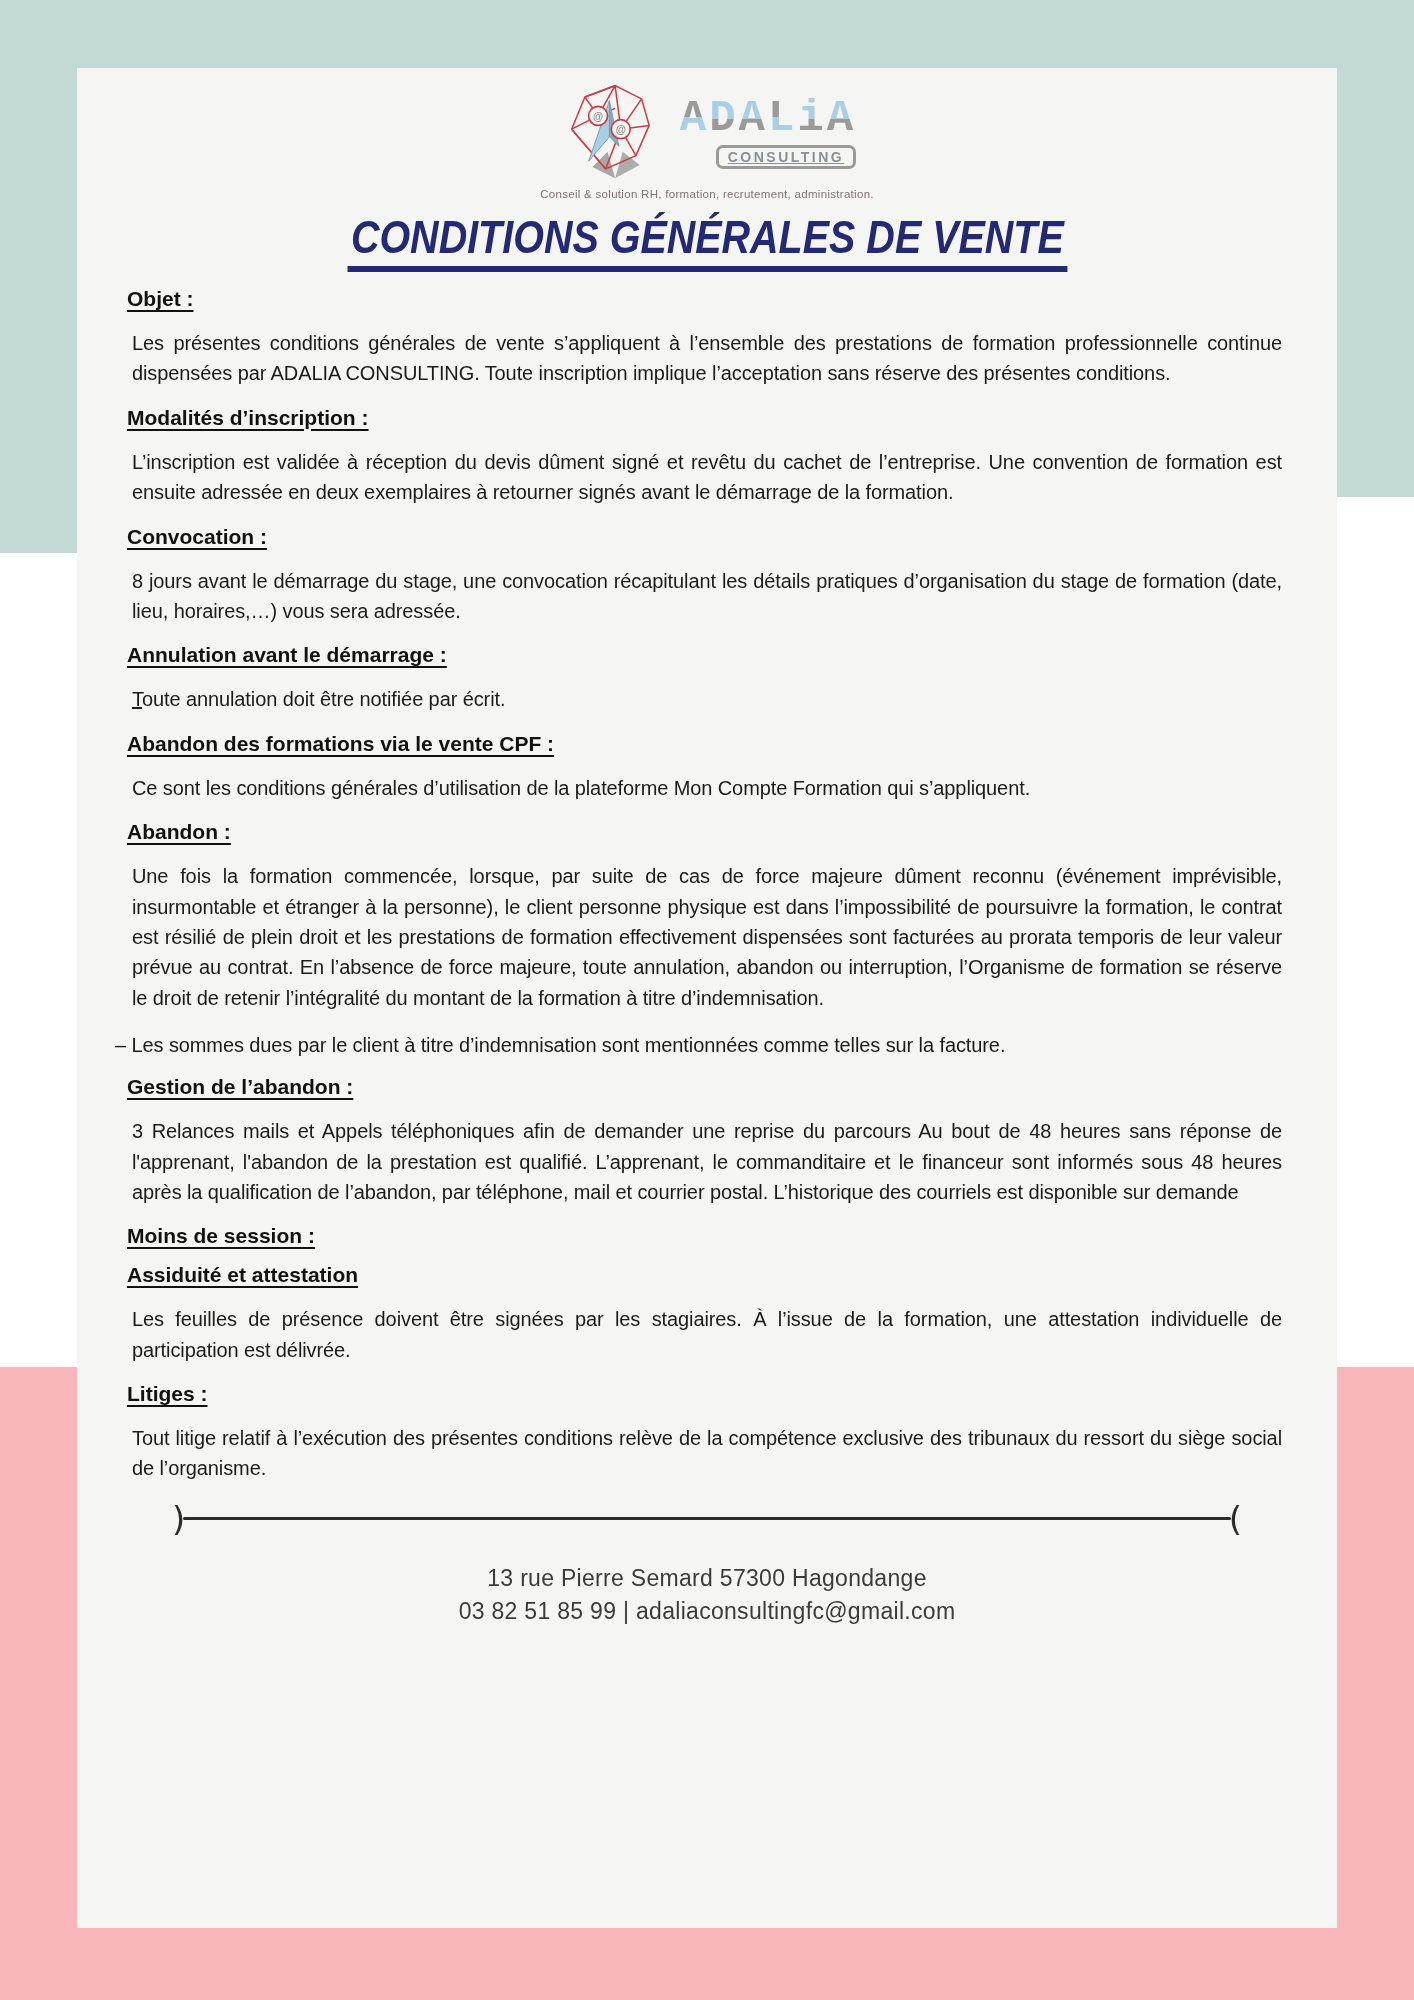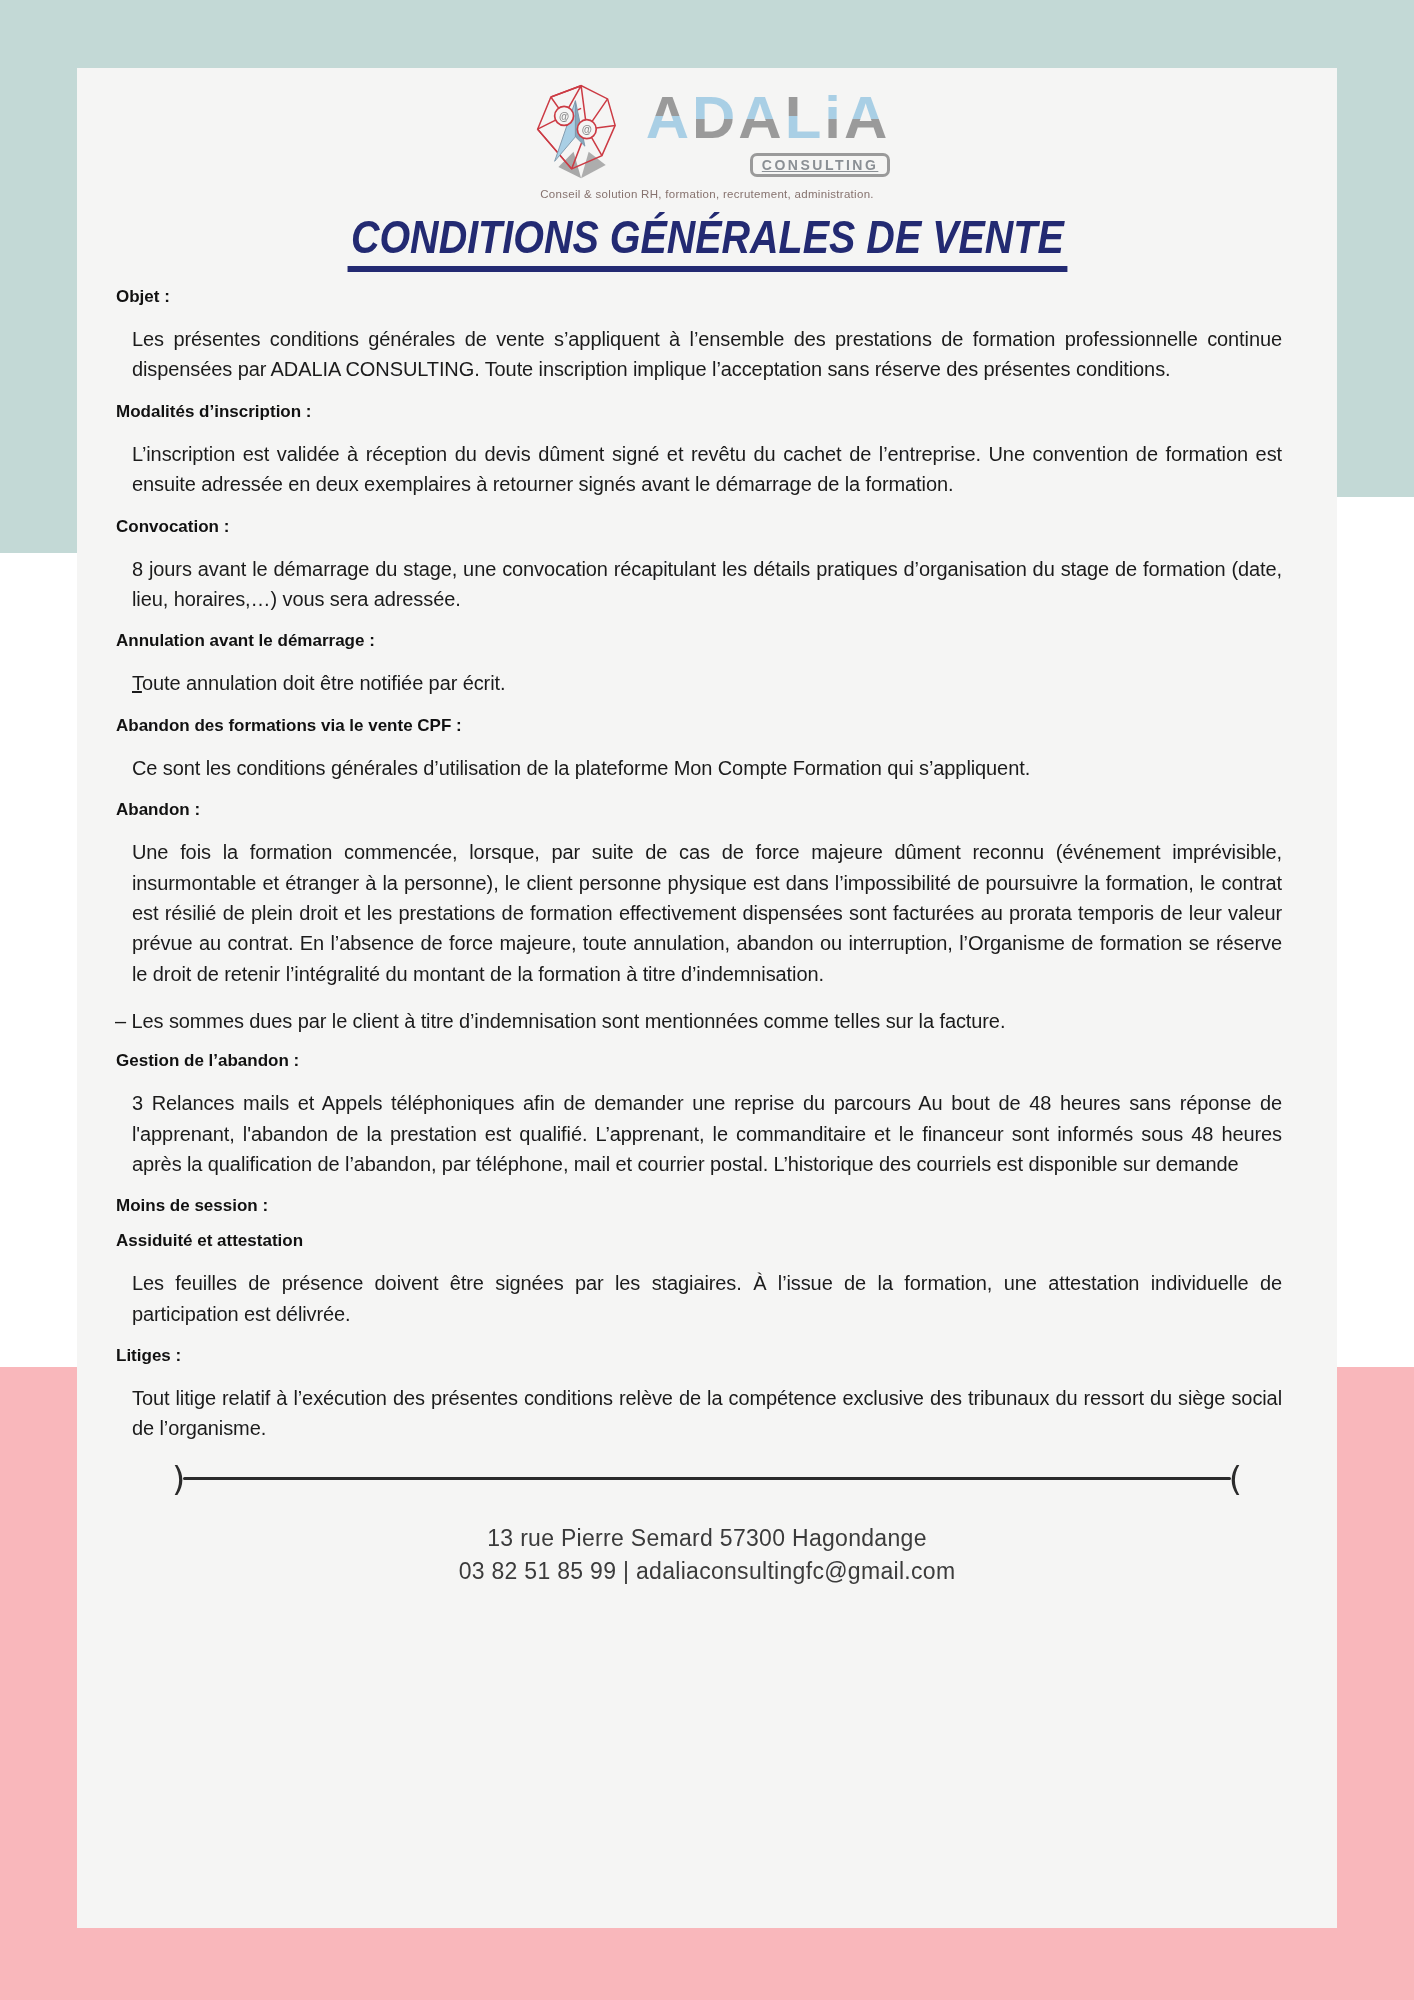--- a/index.html
+++ b/index.html
@@ -25,22 +25,22 @@
     overflow:hidden;
     color:#1b1b1b;
   }
 
   
   .logo{text-align:center;margin-top:2px;}
   .logo-row{display:inline-flex;align-items:center;gap:4px;vertical-align:top;}
   .bird{width:118px;height:104px;}
   .logo-text{display:flex;flex-direction:column;align-items:flex-end;}
   .brand{
-    font-family:Liberation Sans, sans-serif;
-    font-weight:bold;font-size:60px;line-height:1;letter-spacing:3px;
+    font-family:Liberation Mono, monospace;
+    font-weight:bold;font-size:44px;line-height:1;letter-spacing:3px;
   }
   .lt{
     background:linear-gradient(#a9cfe5 52%,#9a9a9a 52%);
     -webkit-background-clip:text;background-clip:text;color:transparent;
   }
   .lt.alt{background:linear-gradient(#9a9a9a 48%,#a9cfe5 48%);
     -webkit-background-clip:text;background-clip:text;color:transparent;}
   .badge{
     margin-top:5px;
     border:3px solid #9a9a9a;border-radius:7px;
@@ -56,22 +56,23 @@
     transform:scaleX(.84);
     font-style:italic;font-weight:bold;font-size:47px;line-height:1.15;
     color:#232a72;
     border-bottom:6px solid #232a72;
     padding:0 4px 2px 4px;
     white-space:nowrap;
   }
 
   
   .sec-h{
-    margin:15px 0 5px 1px;
-    font-size:17px;font-weight:bold;color:#111;
+    margin:15px 0 5px 12px;
+    font-size:21px;font-weight:bold;color:#111;
+    text-decoration:underline;
     text-decoration-thickness:2px;
     text-underline-offset:4px;
   }
   .sec-p{
     margin:17px;
     font-size:20px;line-height:1.52;letter-spacing:-0.1px;
     text-align:justify;
   }
   .first-underline::first-letter{text-decoration:underline;}
   .bullets{margin:4px 0 0 0;padding:0 0 0 26px;list-style:none;}

